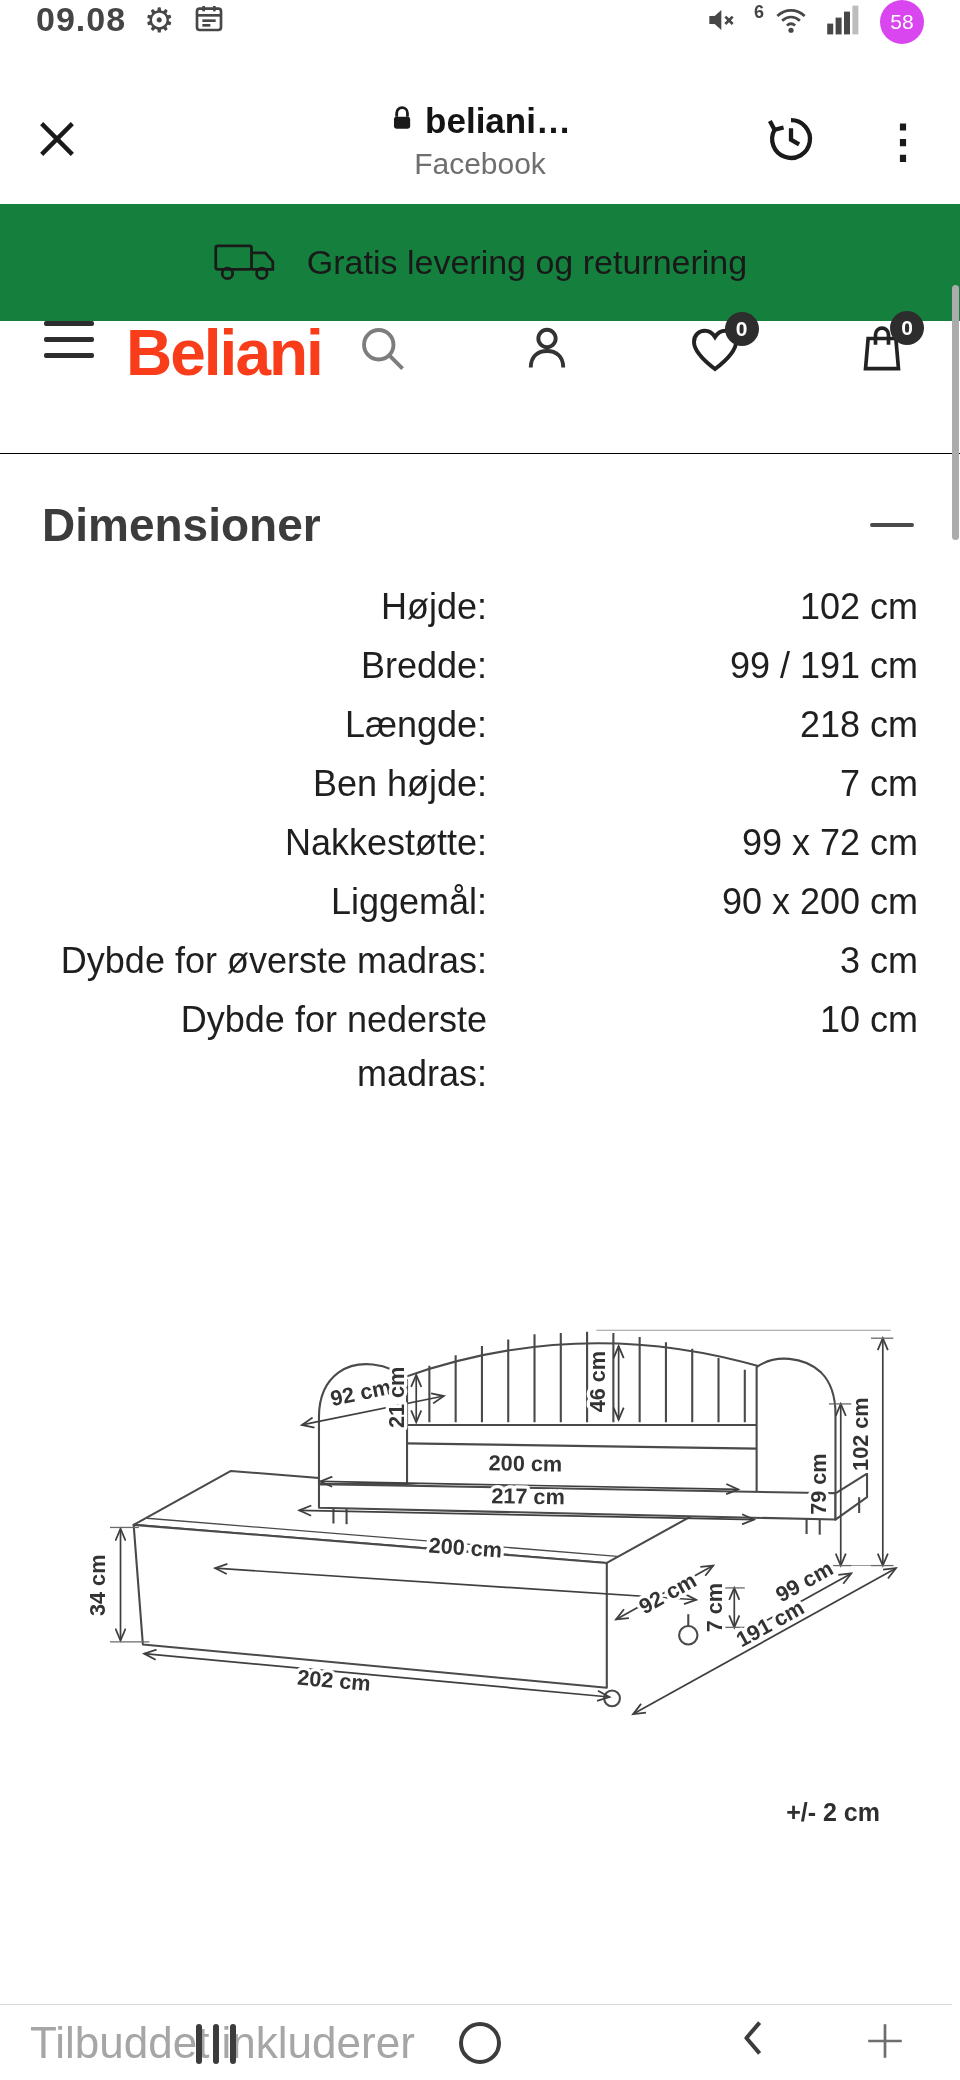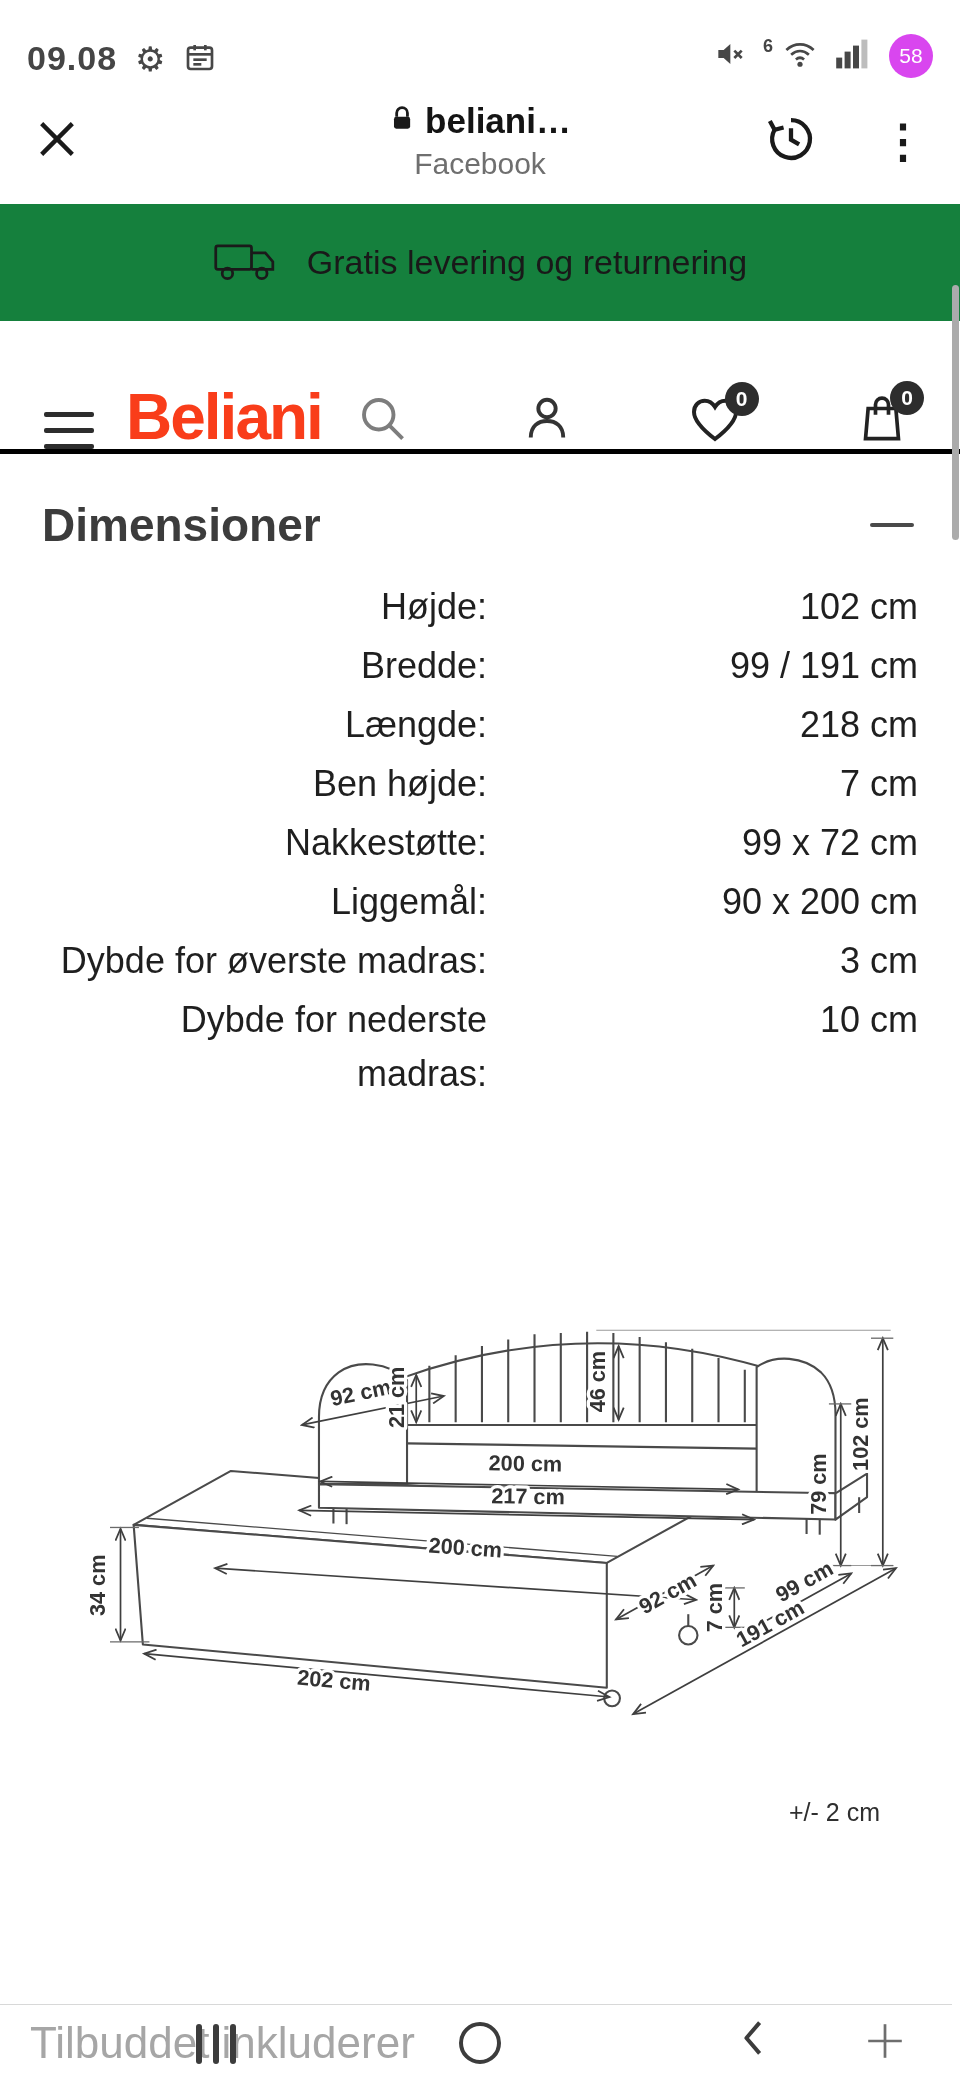--- a/index.html
+++ b/index.html
@@ -1,40 +1,40 @@
 <!DOCTYPE html>
 <html><head>
 <meta charset="utf-8">
 <style>
   * { margin:0; padding:0; box-sizing:border-box; }
   body { font-family:"Liberation Sans", sans-serif; background:#888; }
   .page { position:relative; width:960px; height:2080px; background:#fff; margin:0 auto; overflow:hidden; color:#1f1f1f; }
 
   
-  .status-bar { height:78px; display:flex; align-items:flex-end; justify-content:space-between; padding:0 27px; }
+  .status-bar { height:78px; display:flex; align-items:flex-start; justify-content:space-between; padding:0 36px; }
   .sb-left, .sb-right { display:flex; align-items:center; gap:18px; }
   .sb-time { font-size:34px; font-weight:600; color:#454545; letter-spacing:1px; }
   .sb-gear { font-size:34px; color:#474747; line-height:1; }
   .wifi-num { font-size:18px; font-weight:700; color:#454545; align-self:flex-start; margin-right:-8px; margin-top:2px; }
   .battery-circle { width:44px; height:44px; border-radius:50%; background:#d946ef; color:#fff; font-size:21px; font-weight:400; display:flex; align-items:center; justify-content:center; }
 
   
   .browser-bar { position:relative; height:126px; display:flex; align-items:center; justify-content:space-between; padding:0 34px; background:#fff; }
   .bb-center { position:absolute; left:50%; top:50%; transform:translate(-50%,-50%); text-align:center; }
   .bb-site { display:flex; align-items:center; justify-content:center; gap:10px; font-size:35px; font-weight:700; color:#141414; }
   .bb-sub { font-size:30px; color:#6f6f6f; margin-top:6px; }
   .bb-right { display:flex; align-items:center; gap:62px; }
   .dots { font-size:46px; color:#1a1a1a; line-height:1; font-weight:700; }
 
   
   .promo-banner { height:117px; background:#15803d; display:flex; align-items:center; justify-content:center; gap:28px; }
   .promo-text { font-size:34px; font-weight:500; color:#191919; }
 
   
-  .site-header { height:133px; display:flex; align-items:flex-end; padding:0 52px 0 44px; border-bottom:5px solid #000000; }
+  .site-header { height:133px; display:flex; align-items:flex-start; padding:0 52px 0 44px; border-bottom:1px solid #000000; }
   .hamburger { display:flex; flex-direction:column; gap:11px; cursor:pointer; }
   .hamburger span { display:block; width:50px; height:5px; background:#2d2d2d; border-radius:2px; }
   .logo { font-size:64px; font-weight:800; color:#F93D1A; letter-spacing:-2px; margin-left:32px; line-height:1; }
   .header-icons { flex:1; margin-left:34px; display:flex; align-items:center; justify-content:space-between; }
   .icon-wrap { position:relative; display:inline-flex; }
   .badge { position:absolute; top:-10px; right:-16px; width:34px; height:34px; border-radius:50%; background:#2D2D2D; color:#fff; font-size:21px; font-weight:700; display:flex; align-items:center; justify-content:center; }
 
   
   .scroll-thumb { position:absolute; right:1px; top:285px; width:7px; height:255px; background:#ababab; border-radius:4px; }
 
@@ -48,21 +48,21 @@
   .dim-value { flex:1; font-size:36px; line-height:54px; color:#1f1f1f; }
 
   
   .diagram-wrap { margin:195px 0 0 18px; }
   .diagram-wrap svg { display:block; }
   .dim-line { stroke:#3f3f3f; stroke-width:1.3; }
   .tick { stroke:#6a6a6a; stroke-width:1; }
   .ext { stroke:#9a9a9a; stroke-width:0.8; }
   .furn { stroke:#4a4a4a; stroke-width:1.6; stroke-linejoin:round; }
   .dim-text { font:700 16.5px "Liberation Sans", sans-serif; fill:#333; text-anchor:middle; paint-order:stroke; stroke:#fff; stroke-width:5px; stroke-linejoin:round; }
-  .tolerance { margin-top:-24px; padding-right:80px; text-align:right; font-size:25px; font-weight:400; color:#2f2f2f; }
+  .tolerance { margin-top:-24px; padding-right:80px; text-align:right; font-size:25px; font-weight:700; color:#2f2f2f; }
 
   
   .footer-section { position:absolute; bottom:0; left:0; right:8px; height:76px; border-top:1px solid #d8d8d8; display:flex; align-items:center; justify-content:space-between; padding:0 46px 0 30px; background:transparent; }
   .footer-title { font-size:44px; color:#a6a6a6; }
   .nav-icon { position:absolute; bottom:16px; }
   .nav-recents { left:196px; display:flex; gap:11px; }
   .nav-recents span { display:block; width:6px; height:40px; background:#3c3c3c; border-radius:3px; }
   .nav-home { left:50%; transform:translateX(-50%); width:42px; height:42px; border:4px solid #3c3c3c; border-radius:50%; }
   .nav-back { left:738px; }
 </style>

